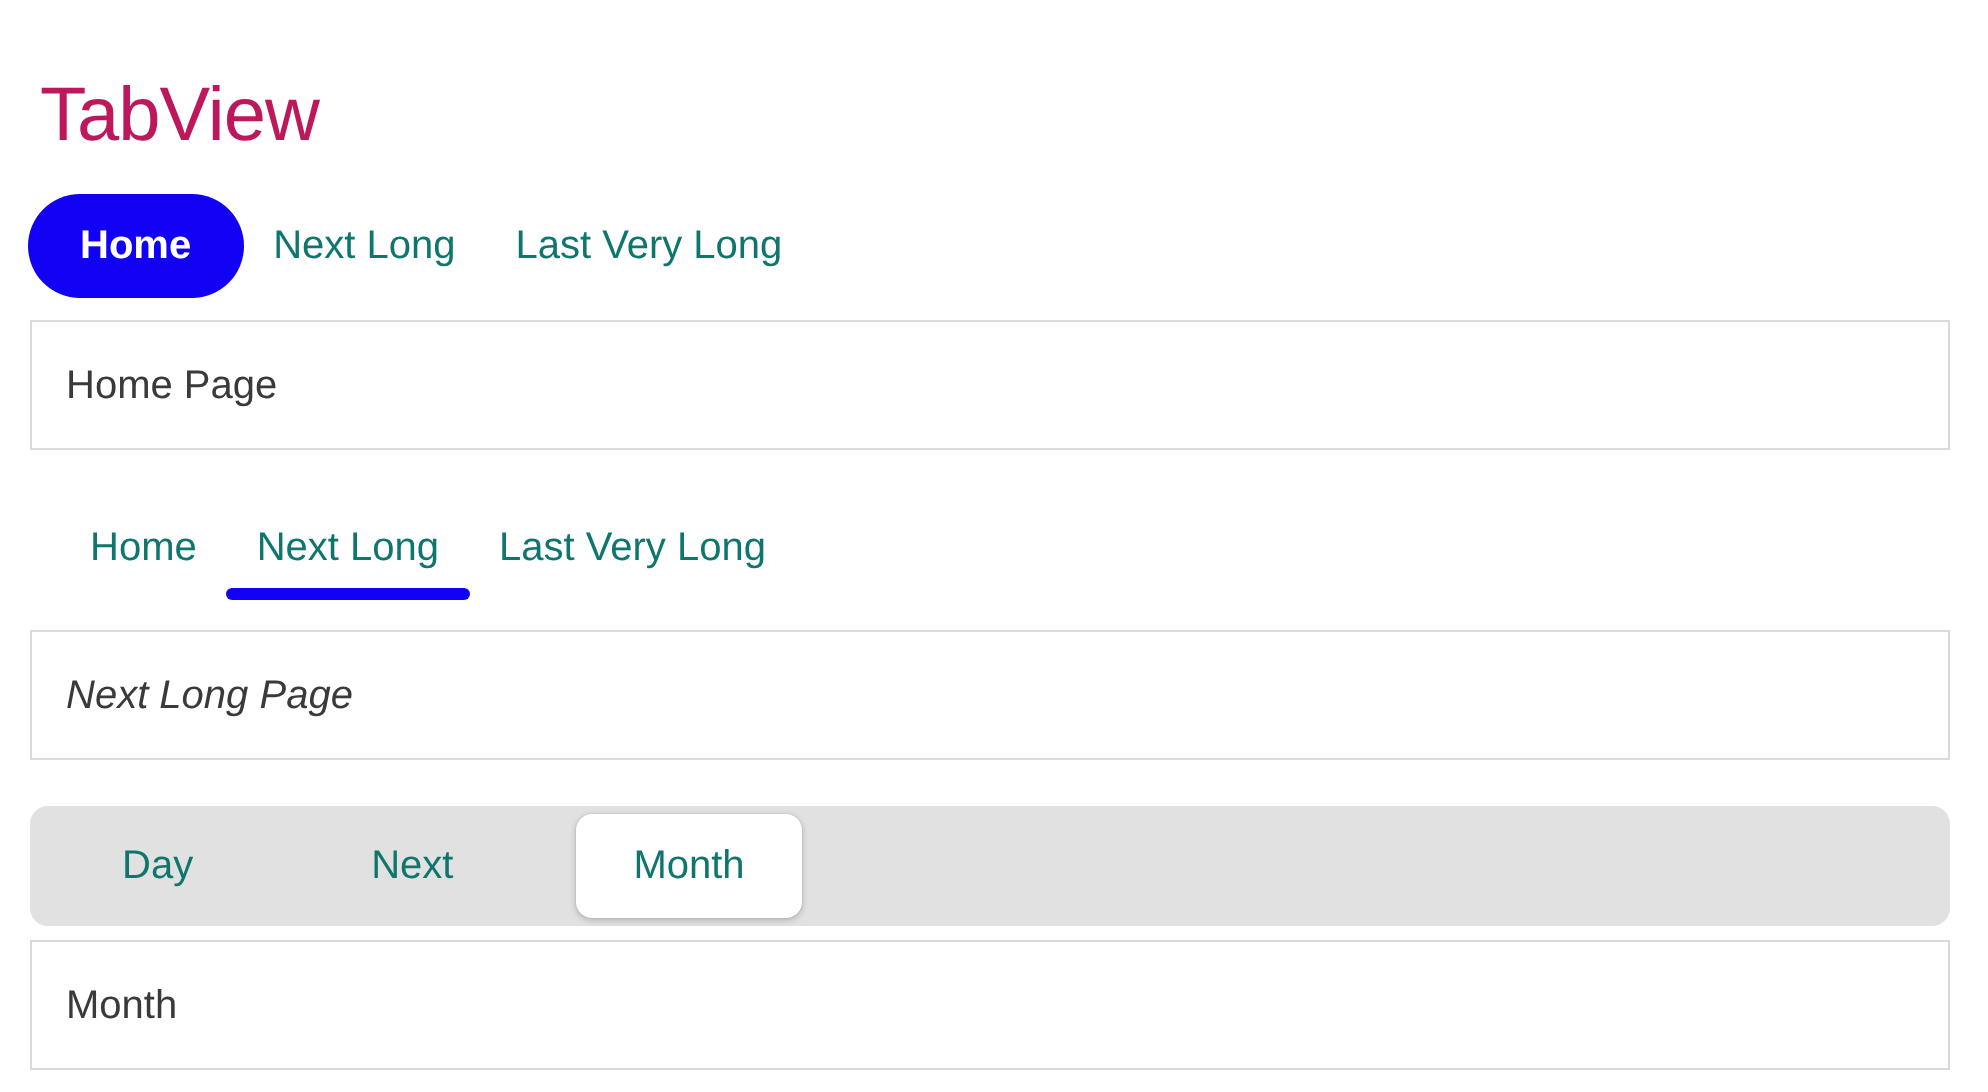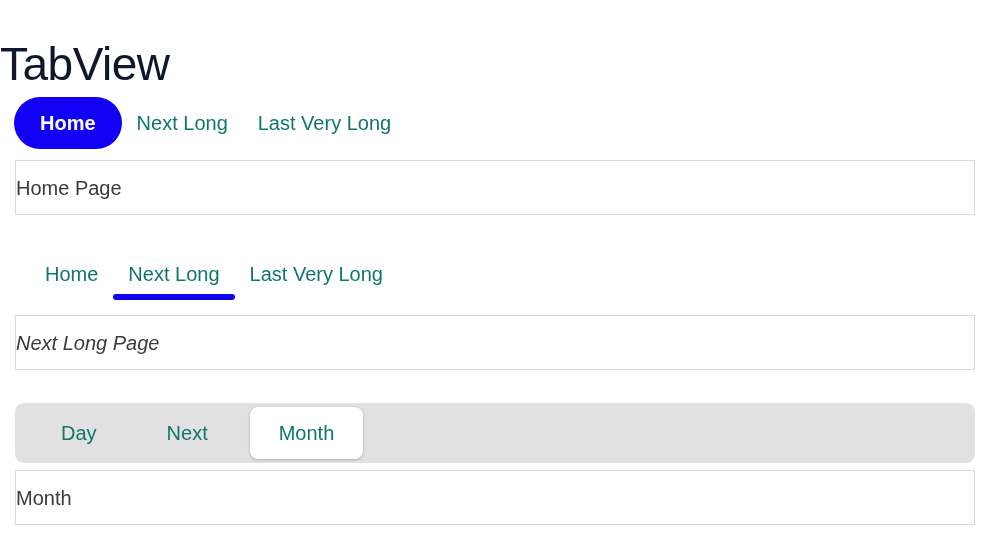--- a/index.html
+++ b/index.html
@@ -13,26 +13,26 @@
     height: 546px;
     font-family: "Liberation Sans", "DejaVu Sans", sans-serif;
     color: #333333;
     overflow: hidden;
     position: relative;
   }
 
   
   .page-title {
     position: absolute;
-    left: 0;
+    left: 20px;
     top: 2px;
-    font-size: 46px;
+    font-size: 38px;
     line-height: 62px;
     font-weight: 400;
-    color: #0f172a;
+    color: #be185d;
     letter-spacing: -0.5px;
     white-space: nowrap;
   }
 
   
   .tabstrip {
     position: absolute;
     left: 0;
     display: flex;
     align-items: flex-start;
@@ -100,20 +100,21 @@
   .tabstrip-segmented {
     top: 403px;
     left: 15px;
     width: 960px;
     height: 60px;
     background: #e1e1e1;
     border-radius: 9px;
     align-items: center;
     padding: 0;
     box-sizing: border-box;
+    gap: 19px;
   }
   .tabstrip-segmented .tab {
     margin: 0;
     padding: 12px 24px;
     border-radius: 8px;
     line-height: 28px;
   }
   .tabstrip-segmented .tab:first-child {
     margin-left: 22px;
   }
@@ -126,26 +127,27 @@
     margin-left: 18px;
     padding-left: 29px;
     padding-right: 29px;
   }
 
   
   .panel {
     position: absolute;
     left: 15px;
     width: 960px;
-    height: 55px;
+    height: 65px;
     box-sizing: border-box;
     border: 1px solid #d9d9d9;
     background: #ffffff;
     display: flex;
     align-items: center;
+    padding-left: 17px;
   }
   .panel-text {
     font-size: 20px;
     line-height: 26px;
     color: #3a3a3a;
     white-space: nowrap;
   }
   #panel-home   { top: 160px; }
   #panel-next   { top: 315px; font-style: italic; }
   #panel-month  { top: 470px; }

